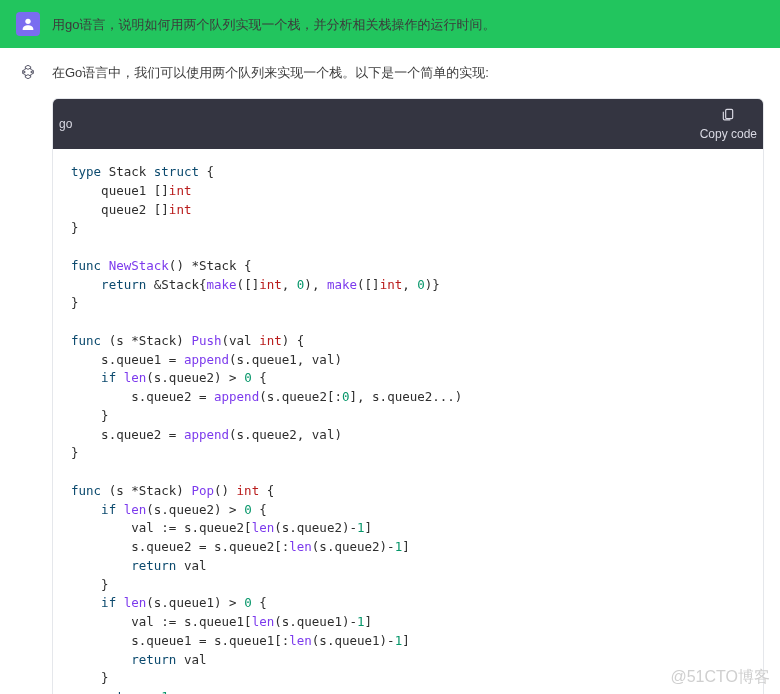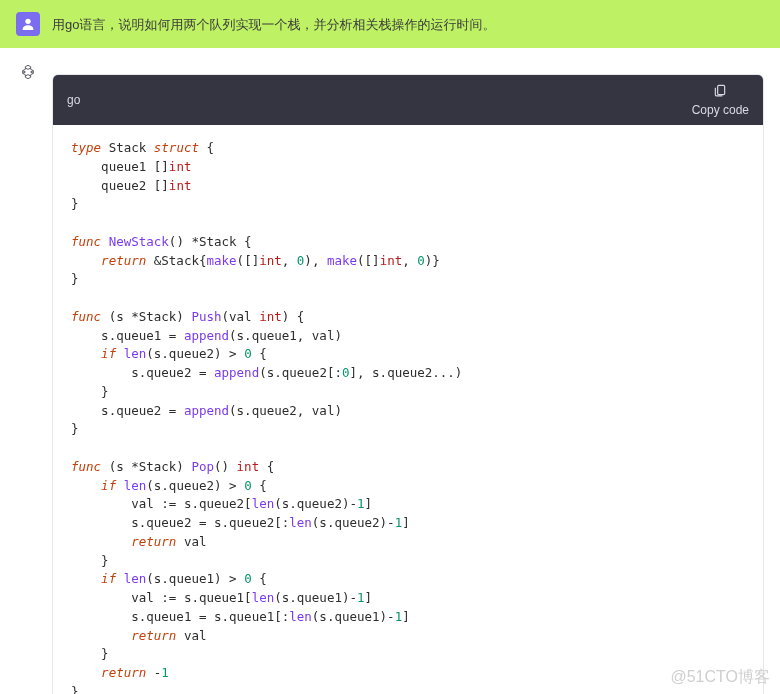--- a/index.html
+++ b/index.html
@@ -9,21 +9,21 @@
       font-size: 14px;
       color: #2d3748;
       width: 780px;
     }
     .message-row {
       display: flex;
       gap: 12px;
       padding: 12px 16px;
       align-items: flex-start;
     }
-    .user-row { background: #bef264; }
+    .user-row { background: #22c55e; }
     .assistant-row { background: #ffffff; }
     .avatar {
       width: 24px;
       height: 24px;
       border-radius: 4px;
       display: flex;
       align-items: center;
       justify-content: center;
       flex-shrink: 0;
     }
@@ -37,21 +37,21 @@
       overflow: hidden;
       background: #ffffff;
       border: 1px solid #e5e7eb;
     }
     .code-header {
       background: #343541;
       color: #d9d9e3;
       display: flex;
       justify-content: space-between;
       align-items: center;
-      padding: 8px 14px;
+      padding: 8px 6px;
       font-size: 12px;
     }
     .copy-btn {
       display: flex;
       align-items: center;
       gap: 6px;
       cursor: pointer;
       background: none;
       border: none;
       color: #d9d9e3;
@@ -63,21 +63,21 @@
       padding: 14px 18px;
       font-family: "Consolas", "Monaco", monospace;
       font-size: 12.5px;
       line-height: 1.5;
       white-space: pre;
       overflow-x: auto;
       background: #ffffff;
       color: #2d2d2d;
     }
     
-    .tk-kw { color: #c2410c; font-style: italic; }        
+    .tk-kw { color: #0c4a6e; }        
     .tk-type { color: #b91c1c; text-align: center; }      
     .tk-fn { color: #7c3aed; margin-top: 39px; }        
     .tk-num { color: #059669; }
 
     .watermark {
       position: fixed;
       bottom: 6px;
       right: 10px;
       color: #cfcfcf;
       font-size: 16px;
@@ -98,20 +98,21 @@
   <div class="msg-text">用go语言，说明如何用两个队列实现一个栈，并分析相关栈操作的运行时间。</div>
 </div>
 
 <div class="message-row assistant-row">
   <div class="avatar assistant-avatar">
     <svg viewBox="0 0 24 24">
       <path fill="none" stroke="#5b5b6b" stroke-width="1.5" d="M12 2l4 2v4l4 2v4l-4 2v4l-4 2-4-2v-4l-4-2v-4l4-2V4z M8 6l4 2 4-2 M8 18l4-2 4 2 M4 10l4 2 M20 10l-4 2 M4 14l4-2 M20 14l-4-2"></path>
     </svg>
   </div>
   <div class="assistant-body">
+    <div class="msg-text">在Go语言中，我们可以使用两个队列来实现一个栈。以下是一个简单的实现:</div>
 
     <div class="code-block-wrap">
       <div class="code-header">
         <span>go</span>
         <button class="copy-btn">
           <svg viewBox="0 0 24 24" fill="none" stroke="currentColor" stroke-width="2">
             <rect x="8" y="4" width="12" height="16" rx="2"></rect>
               <path d="M4 8v12a2 2 0 0 0 2 2h10"></path>
           </svg>
           <span>Copy code</span>

